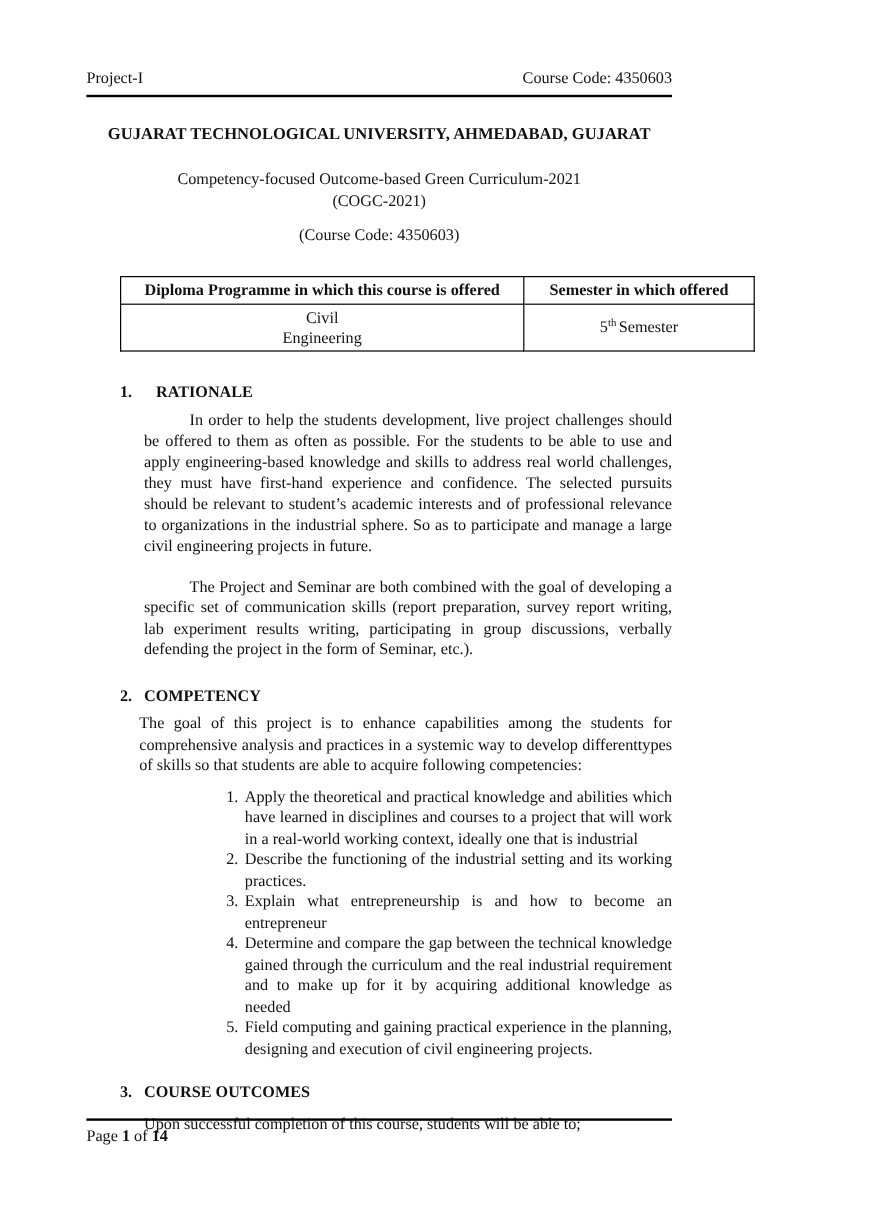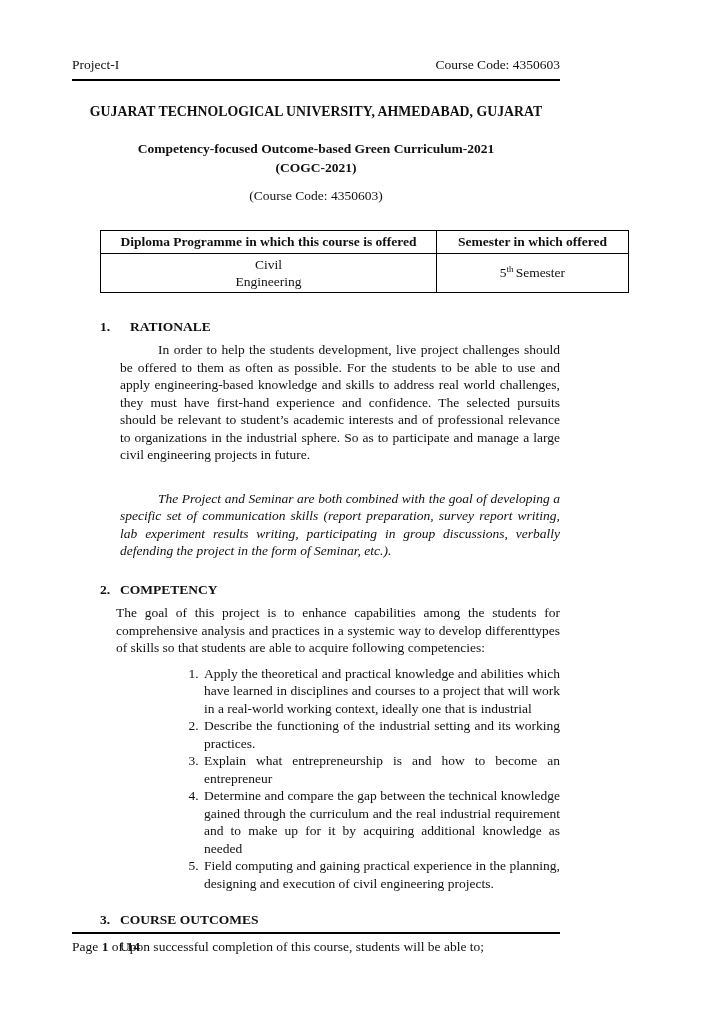--- a/index.html
+++ b/index.html
@@ -27,21 +27,21 @@
   }
   .title-university {
     margin-top: 22px;
     text-align: center;
     font-weight: bold;
     font-size: 13.8px;
   }
   .title-curriculum {
     margin-top: 19px;
     text-align: center;
-    font-weight: bold;
+    font-weight: normal;
     line-height: 19px;
   }
   .title-course {
     margin-top: 9px;
     text-align: center;
     line-height: 18px;
     margin-top: 10px;
   }
   .title-course { margin-top: 10px; }
   .title-course .ct { font-weight: bold; margin-top: 9px; }
@@ -76,21 +76,21 @@
   .sec-heading.tight .sec-num { width: 20px; }
   .sec1 { margin-top: 25px; }
   .sec2 { margin-top: 21px; }
   .sec3 { margin-top: 19px; }
   .para {
     text-align: justify;
     margin-left: 48px;
     margin-top: 6px;
   }
   .para.indent { text-indent: 38px; }
-  .para + .para { margin-top: 26px; font-style: italic; }
+  .para + .para { margin-top: 16px; }
   .para.intro { margin-left: 44px; margin-top: 6px; text-indent: 0; }
   .para.outcome { margin-top: 9px; text-align: left; }
   ol.comp-list {
     margin-top: 8px;
     padding-left: 130px;
     padding-right: 0;
     font-family: Liberation Serif, serif;
   }
   ol.comp-list li {
     text-align: justify;

